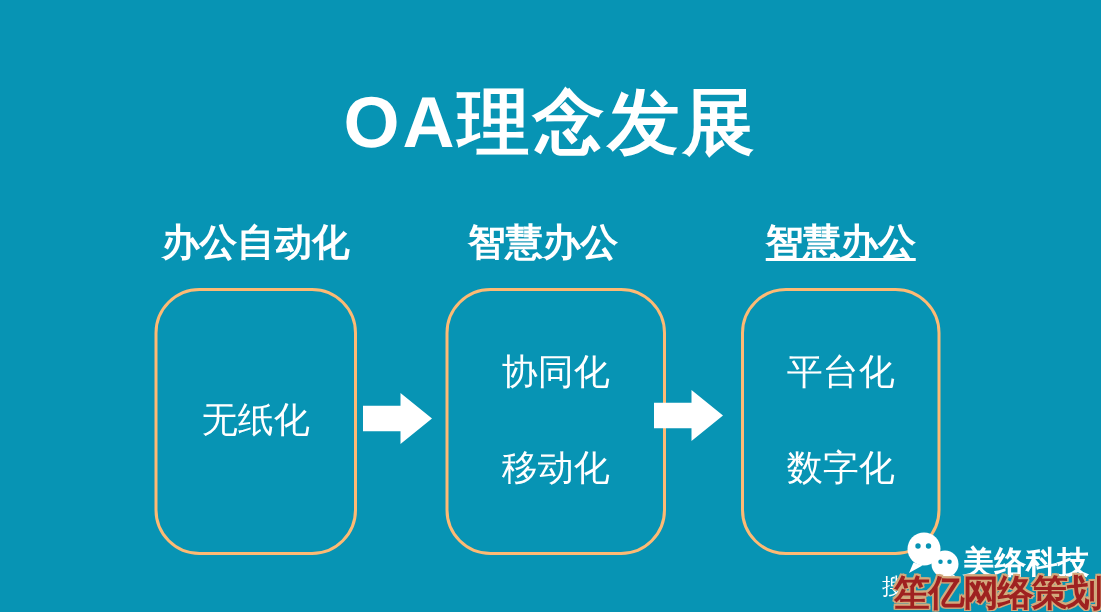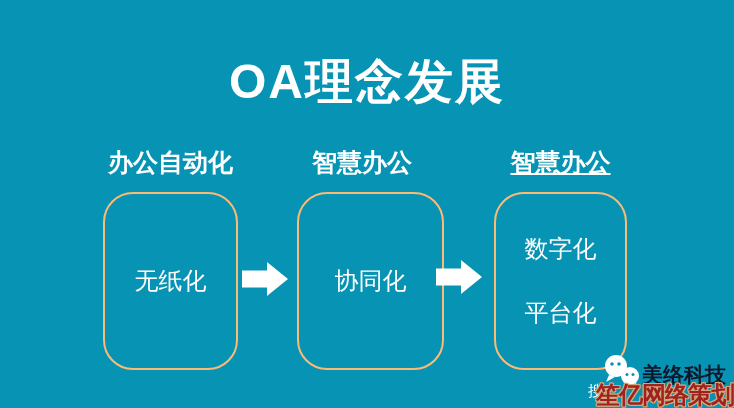--- a/index.html
+++ b/index.html
@@ -40,21 +40,21 @@
   .stage-item{
     color:#ffffff;font-size:24px;line-height:28px;
     white-space:nowrap;
   }
   .arrow{position:absolute;}
   .arrow1{left:242px;top:262px;}
   .arrow2{left:436px;top:260px;}
   .watermark-icon{position:absolute;left:603px;top:354px;z-index:3;}
   .watermark-brand{
     position:absolute;left:642px;top:361px;z-index:2;
-    color:#0f172a;font-size:21px;font-weight:bold;white-space:nowrap;
+    color:#ffffff;font-size:21px;font-weight:bold;white-space:nowrap;
   }
   .watermark-partial{
     position:absolute;left:588px;top:382px;z-index:2;
     color:#ffffff;font-size:15px;white-space:nowrap;
   }
   .watermark-overlay{
     position:absolute;left:596px;top:379px;z-index:4;
     font-size:24px;font-weight:bold;letter-spacing:-1px;white-space:nowrap;
     color:#9f2120;
     text-shadow:
@@ -74,25 +74,26 @@
   <div class="col-header hdr1">办公自动化</div>
   <div class="col-header hdr2">智慧办公</div>
   <div class="col-header hdr3">智慧办公</div>
 
   <div class="stage-box box1">
     <div class="stage-item">无纸化</div>
   </div>
 
   <div class="stage-box box2">
     <div class="stage-item">协同化</div>
+    <div class="stage-item">移动化</div>
   </div>
 
   <div class="stage-box box3">
+    <div class="stage-item">平台化</div>
     <div class="stage-item">数字化</div>
-    <div class="stage-item">平台化</div>
   </div>
 
   <div class="arrow arrow1">
     <svg width="46" height="34" viewBox="0 0 46 34">
       <polygon points="0,8.5 25,8.5 25,0 46,17 25,34 25,25.5 0,25.5" fill="#ffffff"></polygon>
     </svg>
   </div>
   <div class="arrow arrow2">
     <svg width="46" height="34" viewBox="0 0 46 34">
       <polygon points="0,8.5 25,8.5 25,0 46,17 25,34 25,25.5 0,25.5" fill="#ffffff"></polygon>

